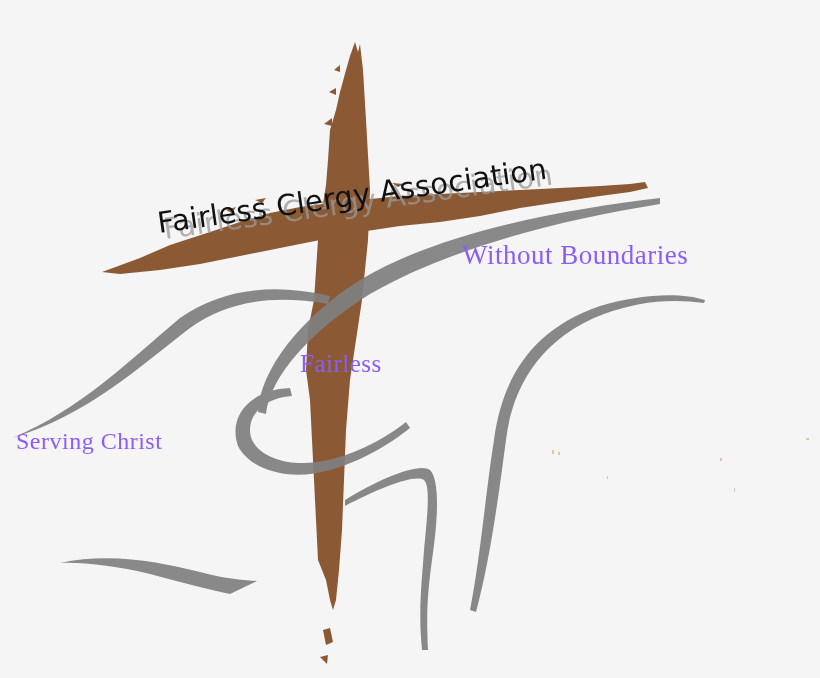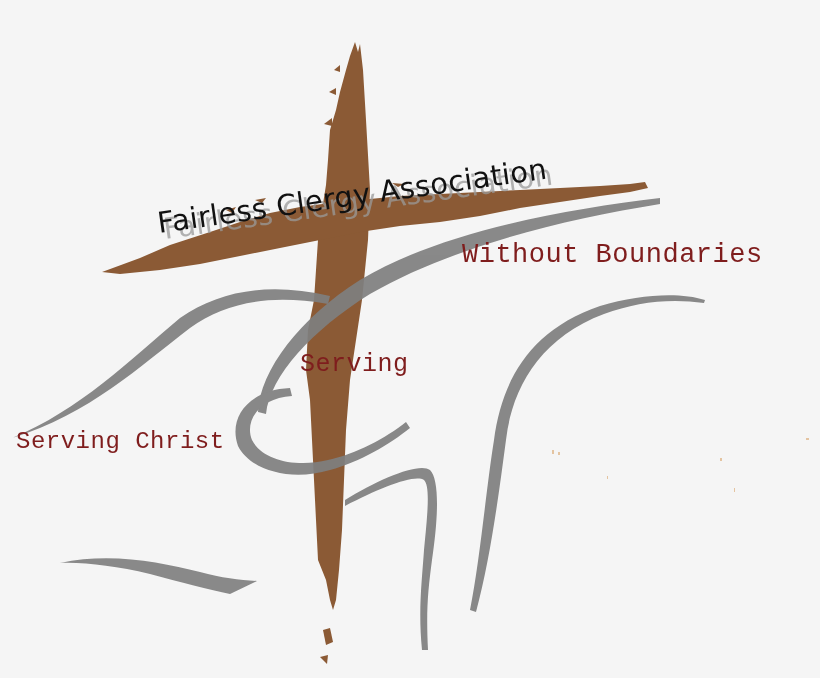--- a/index.html
+++ b/index.html
@@ -5,22 +5,22 @@
     html, body { margin: 0; padding: 0; }
     body {
       width: 820px; height: 678px; overflow: hidden;
       background: #f5f5f5;
       position: relative;
       font-family: "DejaVu Sans", sans-serif;
     }
     #logo-canvas { position: absolute; left: 0; top: 0; width: 820px; height: 678px; }
     .tagline {
       position: absolute;
-      color: #7f1d1d;
-      font-family: Liberation Mono, monospace;
+      color: #8b5cf6;
+      font-family: Liberation Serif, serif;
       font-weight: 400;
       letter-spacing: 0.5px;
       white-space: nowrap;
       transform-origin: left bottom;
     }
     .title {
       position: absolute;
       left: 160px; top: 206px;
       font-size: 29px;
       color: #111;
@@ -106,14 +106,14 @@
     <rect x="720" y="458" width="2" height="3"></rect>
     <rect x="734" y="488" width="1" height="4"></rect>
     <rect x="806" y="438" width="3" height="2"></rect>
   </g>
 </svg>
 
 <div class="title-shadow">Fairless Clergy Association</div>
 <div class="title">Fairless Clergy Association</div>
 
 <div class="tagline t-without">Without Boundaries</div>
-<div class="tagline t-together">Serving</div>
+<div class="tagline t-together">Fairless</div>
 <div class="tagline t-serving">Serving Christ</div>
 
 </body></html>

